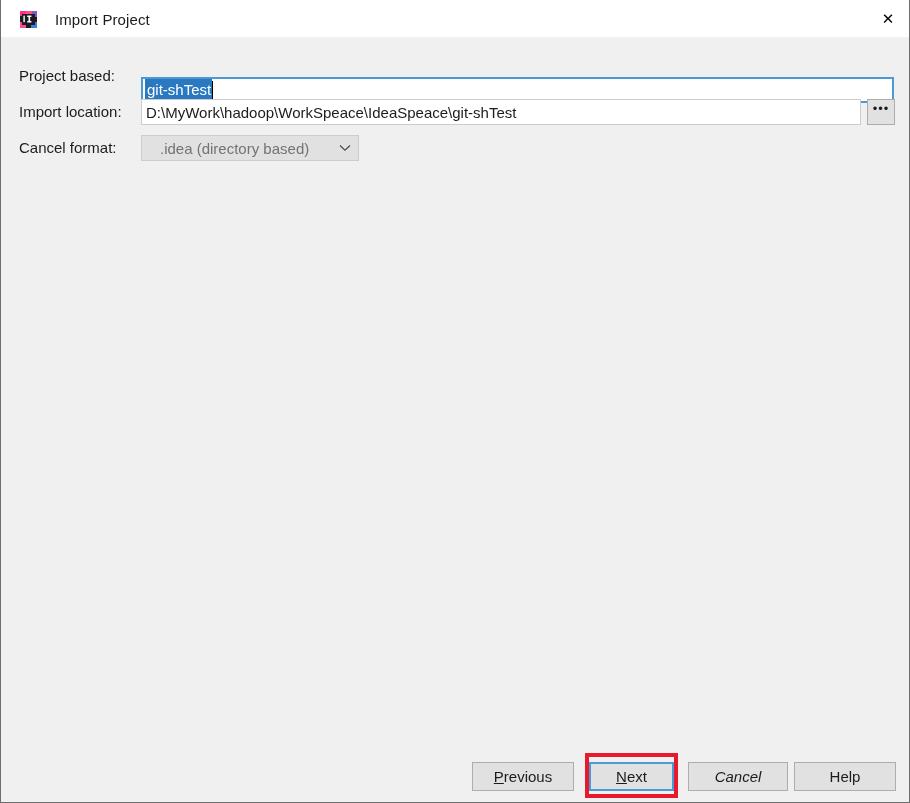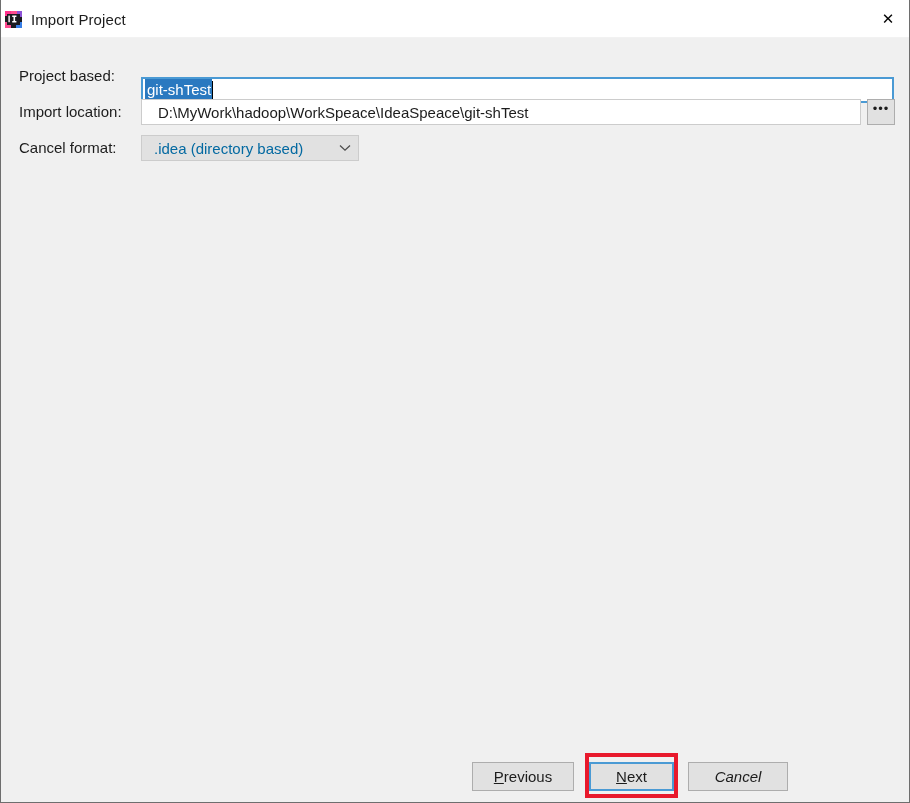--- a/index.html
+++ b/index.html
@@ -31,25 +31,25 @@
     position: absolute;
     left: 0; top: 0;
     width: 910px;
     height: 38px;
     background: #ffffff;
     border-bottom: 1px solid #f2f2f2;
     box-sizing: border-box;
   }
   .titlebar-left {
     position: absolute;
-    left: 4px; top: 0;
+    left: 19px; top: 0;
     height: 38px;
     display: flex;
     align-items: center;
-    gap: 9px;
+    gap: 18px;
   }
   .app-icon {
     width: 17px;
     height: 17px;
     position: relative;
     flex: none;
   }
   .title-text {
     font-size: 15px;
     color: #1c1c1c;
@@ -134,21 +134,21 @@
     position: absolute;
     left: 140px;
     top: 0;
     width: 720px;
     height: 26px;
     box-sizing: border-box;
     background: #ffffff;
     border: 1px solid #cccccc;
     display: flex;
     align-items: center;
-    padding: 0 16px;
+    padding: 0 4px;
     font-size: 15px;
     color: #1c1c1c;
     white-space: nowrap;
     overflow: hidden;
   }
   .browse-btn {
     position: absolute;
     left: 866px;
     top: 0;
     width: 28px;
@@ -176,22 +176,22 @@
     height: 26px;
     box-sizing: border-box;
     background: #e1e1e1;
     border: 1px solid #cccccc;
     display: flex;
     align-items: center;
     cursor: default;
   }
   .combo-value {
     font-size: 15px;
-    color: #0369a1;
-    padding-left: 12px;
+    color: #737373;
+    padding-left: 18px;
     white-space: nowrap;
     flex: 1;
   }
   .combo-arrow {
     width: 26px;
     display: flex;
     align-items: center;
     justify-content: center;
   }
   .combo-arrow svg { display: block; }
@@ -302,17 +302,20 @@
       <span class="mn">P</span>
         <span>revious</span>
     </div>
     <div class="btn btn-next">
       <span class="mn">N</span>
         <span>ext</span>
     </div>
     <div class="btn btn-cancel">
       <span>Cancel</span>
     </div>
+    <div class="btn btn-help">
+      <span>Help</span>
+    </div>
   </div>
 
   <div class="annot-next"></div>
 
 </div>
 
 </body></html>

